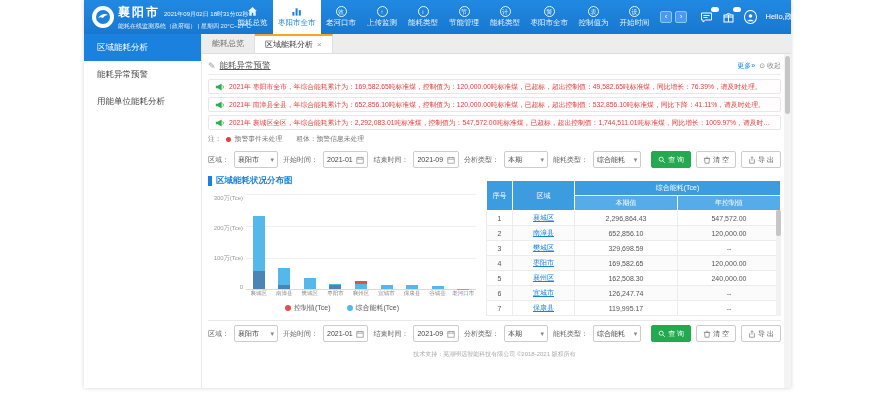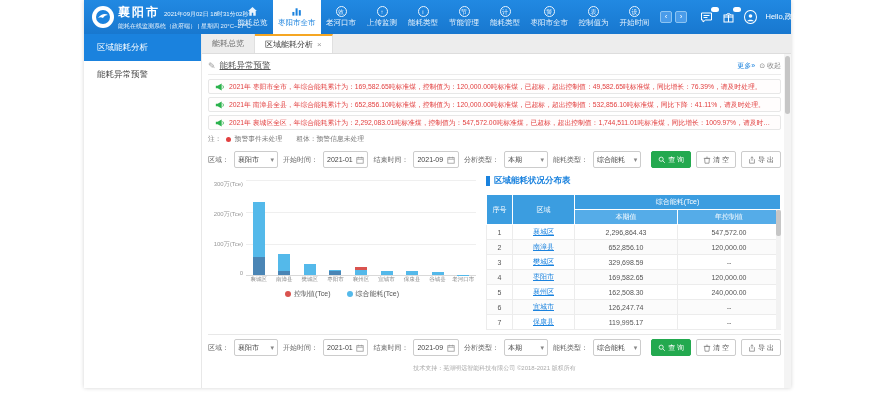--- a/index.html
+++ b/index.html
@@ -221,20 +221,21 @@
             </svg>
           <span>退出</span>
         </span>
       </div>
     </div>
 
     <div class="bodyrow">
       <aside class="sidebar">
           <div class="side-item active">区域能耗分析</div>
           <div class="side-item">能耗异常预警</div>
+          <div class="side-item">用能单位能耗分析</div>
         </aside>
 
       <div class="main">
         <div class="tabbar">
             <div class="tab">
               <span>能耗总览</span>
             </div>
             <div class="tab active">
               <span>区域能耗分析</span>
               <span class="x">×</span>
@@ -345,20 +346,24 @@
                   <svg width="8" height="8" viewBox="0 0 10 10">
                     <path d="M2 4v5h6V4M5 6V1M3.3 2.6 5 1l1.7 1.6" fill="none" stroke="#888"></path>
                   </svg>
                 </span>
                 <span>导 出</span>
               </button>
             </div>
 
           <div class="charts-row">
             <section class="chartbox">
+              <div class="sec-title">
+                <span class="tbar"></span>
+                <span>区域能耗状况分布图</span>
+              </div>
               <div class="chartwrap">
                 <div class="ylabels">
                     <span>300万(Tce)</span>
                     <span>200万(Tce)</span>
                     <span>100万(Tce)</span>
                     <span>0</span>
                   </div>
                 <div class="plot">
                     <div class="barslot">
                       <div class="barseg" style="height: 55.9774px; background: rgb(84, 185, 234);"></div>
@@ -410,24 +415,20 @@
                     <span>控制值(Tce)</span>
                   </span>
                   <span class="li">
                     <span class="ldot" style="background:#54b9ea"></span>
                     <span>综合能耗(Tce)</span>
                   </span>
                 </div>
             </section>
 
             <section class="tablebox">
-              <div class="sec-title">
-                <span class="tbar"></span>
-                <span>区域能耗状况分布表</span>
-              </div>
               <table class="rt">
                 <thead>
                   <tr>
                     <th rowspan="2" style="width:26px">序号</th>
                     <th rowspan="2" style="width:62px">区域</th>
                     <th colspan="2">综合能耗(Tce)</th>
                   </tr>
                   <tr class="sub">
                     <th>本期值</th>
                     <th>年控制值</th>

